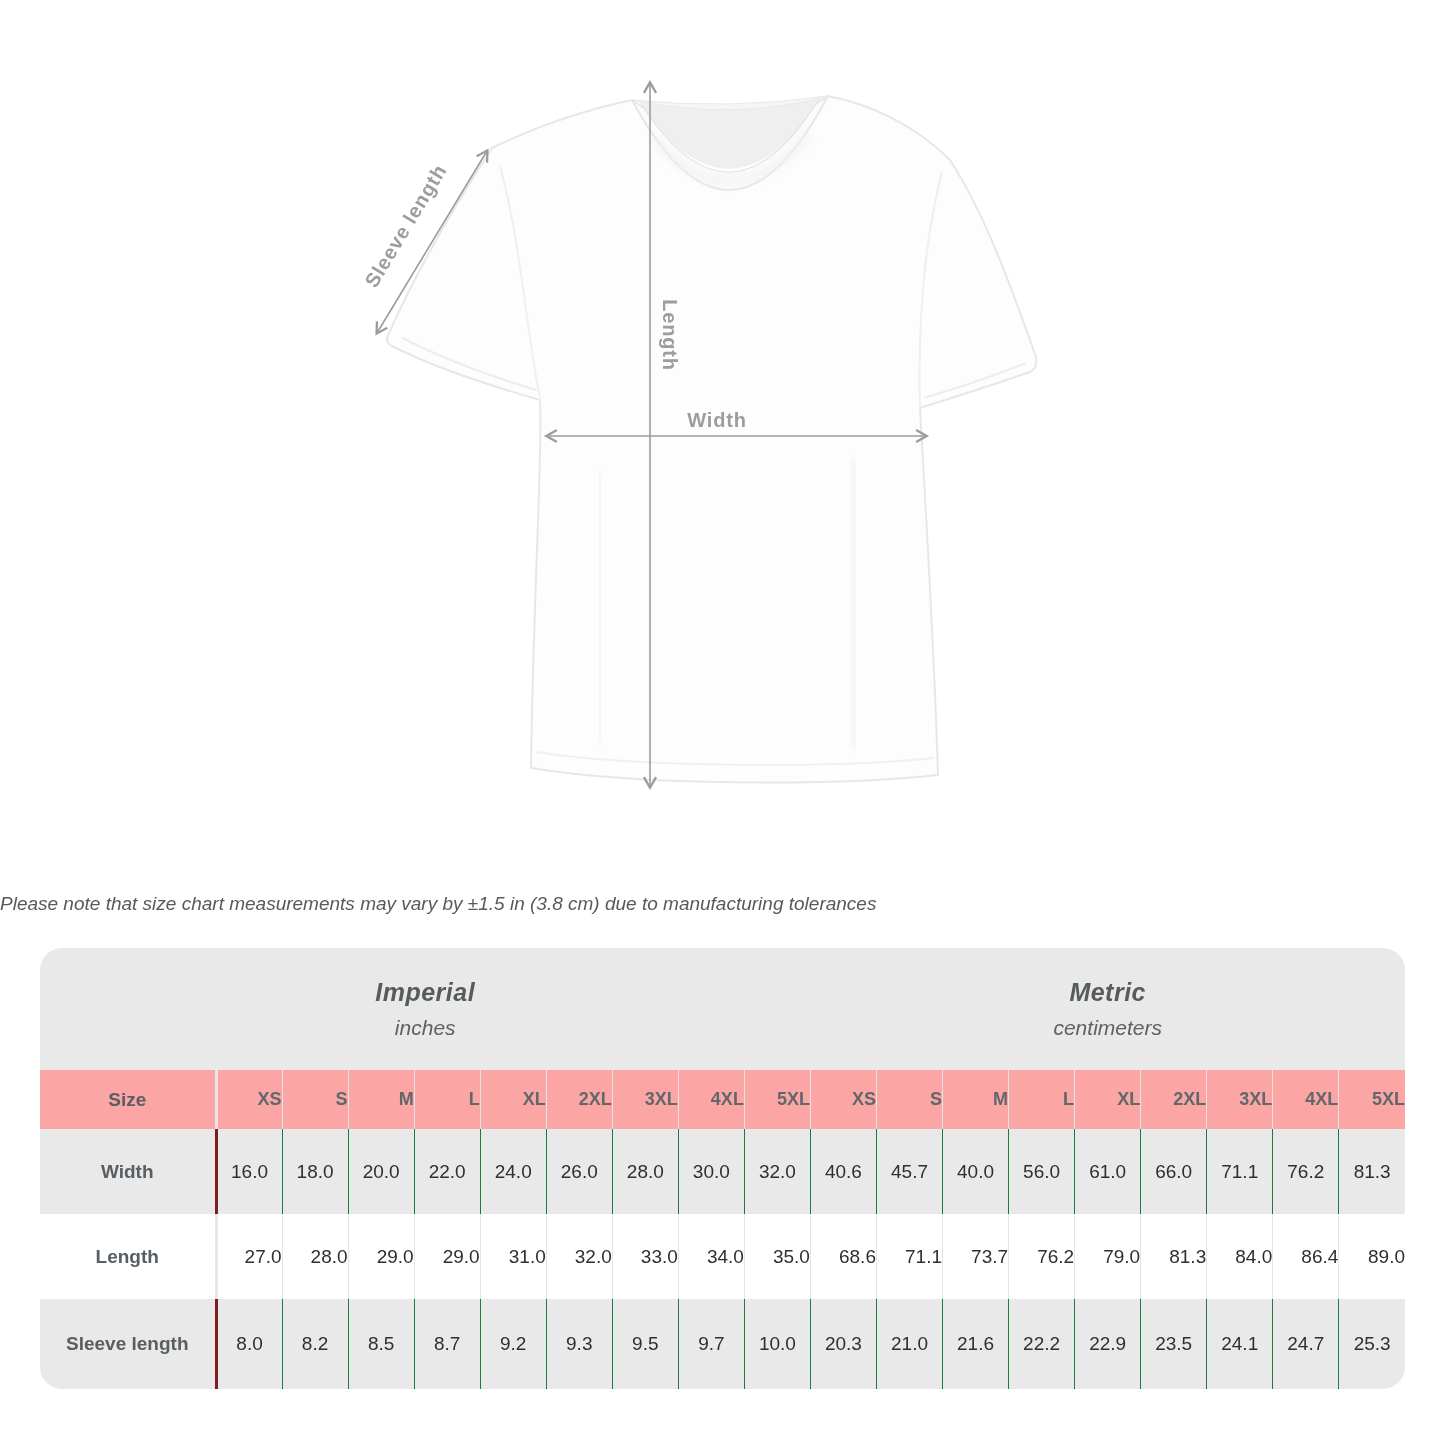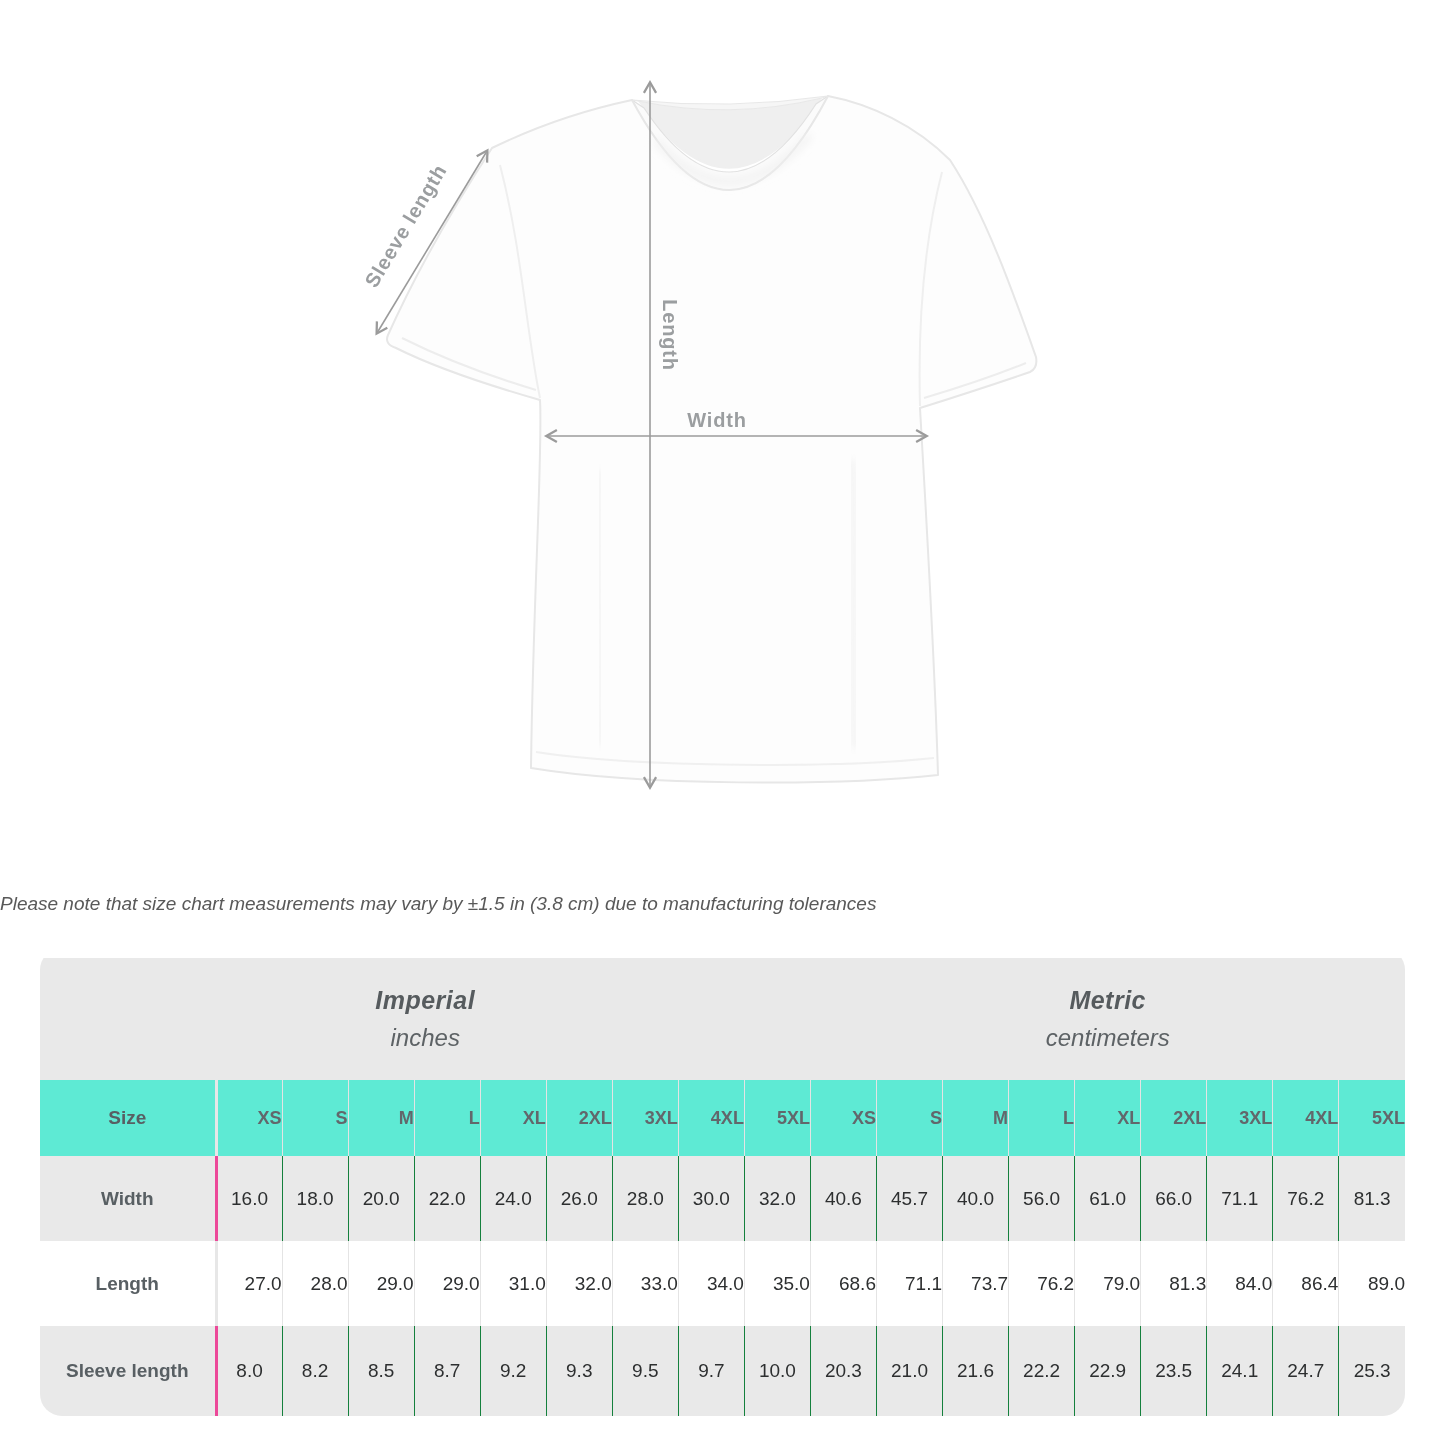--- a/index.html
+++ b/index.html
@@ -26,48 +26,48 @@
   .page-subtitle {
     position:absolute; top:893px; left:0; width:100%; text-align:left;
     font-size:19px; font-style:italic; color:#595959;
   }
 
   
   .size-table-wrap {
     position:absolute; left:40px; top:948px; width:1365px;
     border-radius:22px; overflow:hidden;
   }
-  table.size-table { width:100%; border-collapse:collapse; table-layout:fixed;margin-top:10px; }
+  table.size-table { width:100%; border-collapse:collapse; table-layout:fixed; }
   .size-table td, .size-table th { padding:0; text-align:center; vertical-align:middle; }
   col.label-col { width:176px; }
 
   tr.group-row { background:#e9e9e9; height:122px; }
   .group-name { font-size:25px; font-weight:bold; font-style:italic; color:#565b5e; letter-spacing:0.5px; }
-  .group-unit { font-size:24px; font-style:italic; color:#5d6265; margin-top:9px; }
-
-  tr.size-row { background:#5eead4; height:76px; }
+  .group-unit { font-size:21px; font-style:italic; color:#5d6265; margin-top:9px; }
+
+  tr.size-row { background:#fca5a5; height:59px; }
   tr.size-row td { font-weight:bold; font-size:18px; color:#62676b; }
   tr.size-row td.row-label { font-size:19px; color:#585f63; }
 
   tr.data-row { height:85px; }
   tr.data-row td { font-size:19px; color:#2d2f30; }
   tr.data-row td.row-label { font-weight:bold; color:#585f63; }
   tr.data-row.last { height:90px; }
 
   tr.gray { background:#e9e9e9; }
   tr.white { background:#ffffff; }
 
   
   tr.size-row td + td,
   tr.white.data-row td + td { border-left:1px solid #e4e4e4;text-align:right; }
   tr.gray.data-row td + td  { border-left:1px solid #15803d; }
   
   tr.size-row td.first-data,
   tr.white.data-row td.first-data { border-left:3px solid #e7e7e7; }
-  tr.gray.data-row td.first-data  { border-left:3px solid #ec4899; }
+  tr.gray.data-row td.first-data  { border-left:3px solid #7f1d1d; }
 </style>
 </head>
 <body>
 
 <div class="stage">
 
   <svg class="shirt-svg" viewBox="330 50 730 760" aria-hidden="true">
     <defs>
       <marker id="arrowhead" viewBox="0 0 10 10" refX="7.5" refY="5" markerWidth="9.5" markerHeight="9.5" orient="auto-start-reverse">
         <path d="M 1 1 L 8 5 L 1 9" fill="none" stroke="#9b9b9b" stroke-width="1.5"></path>

